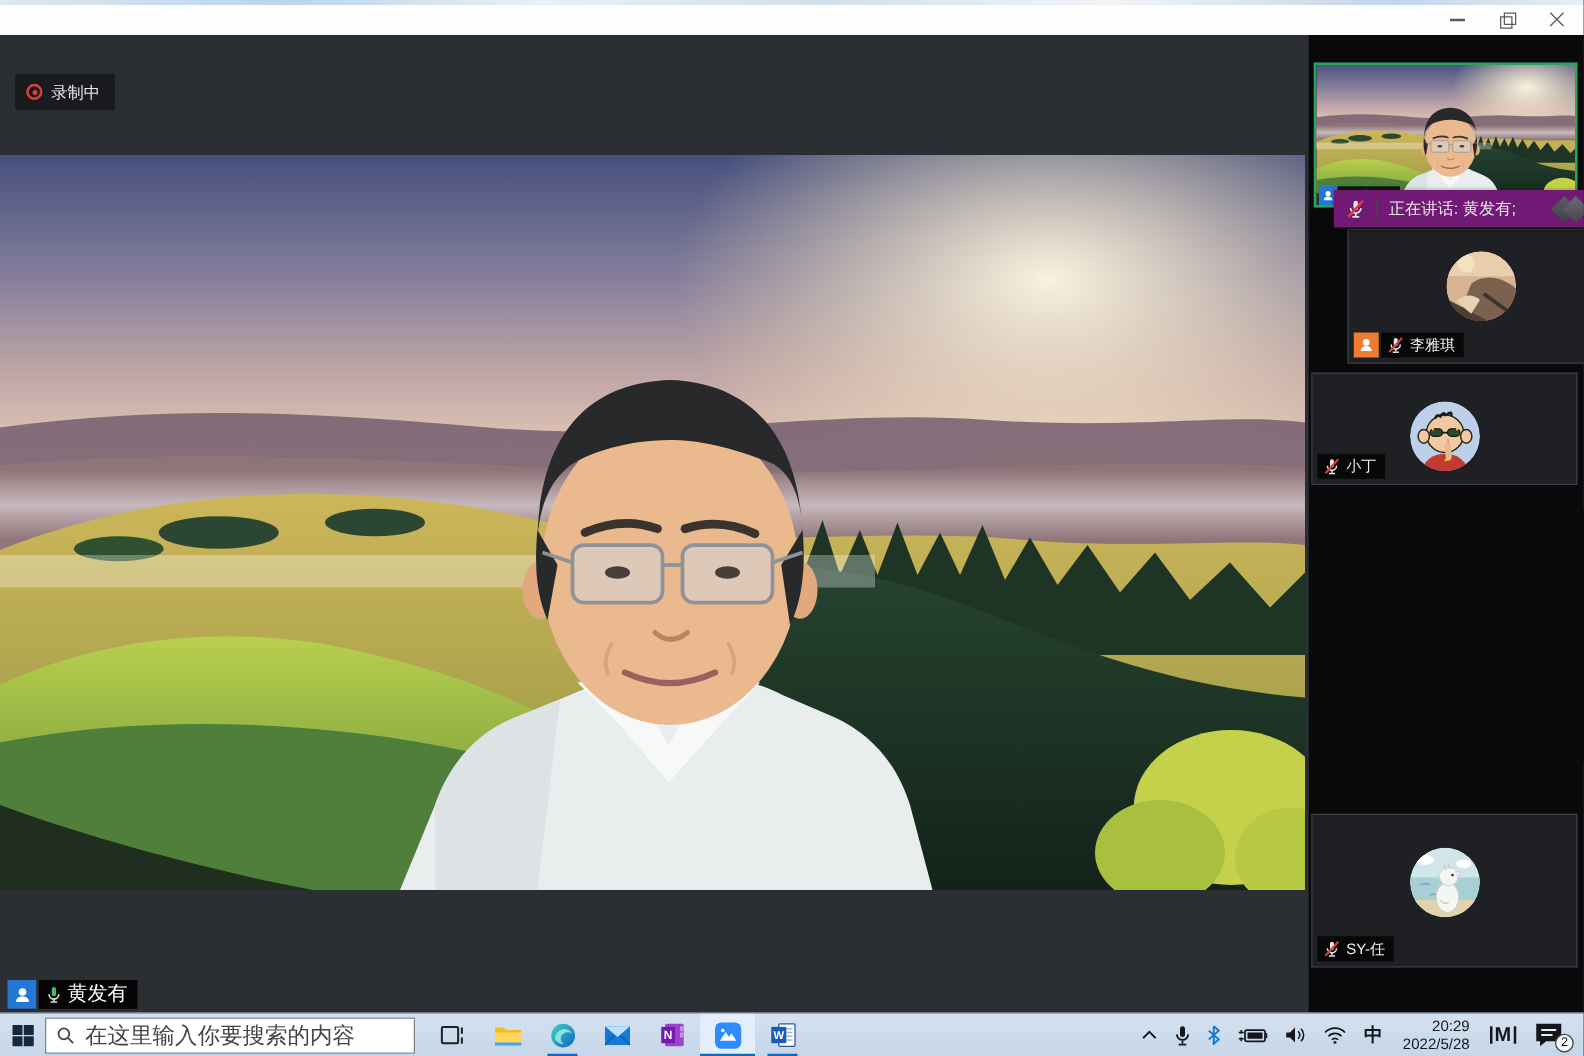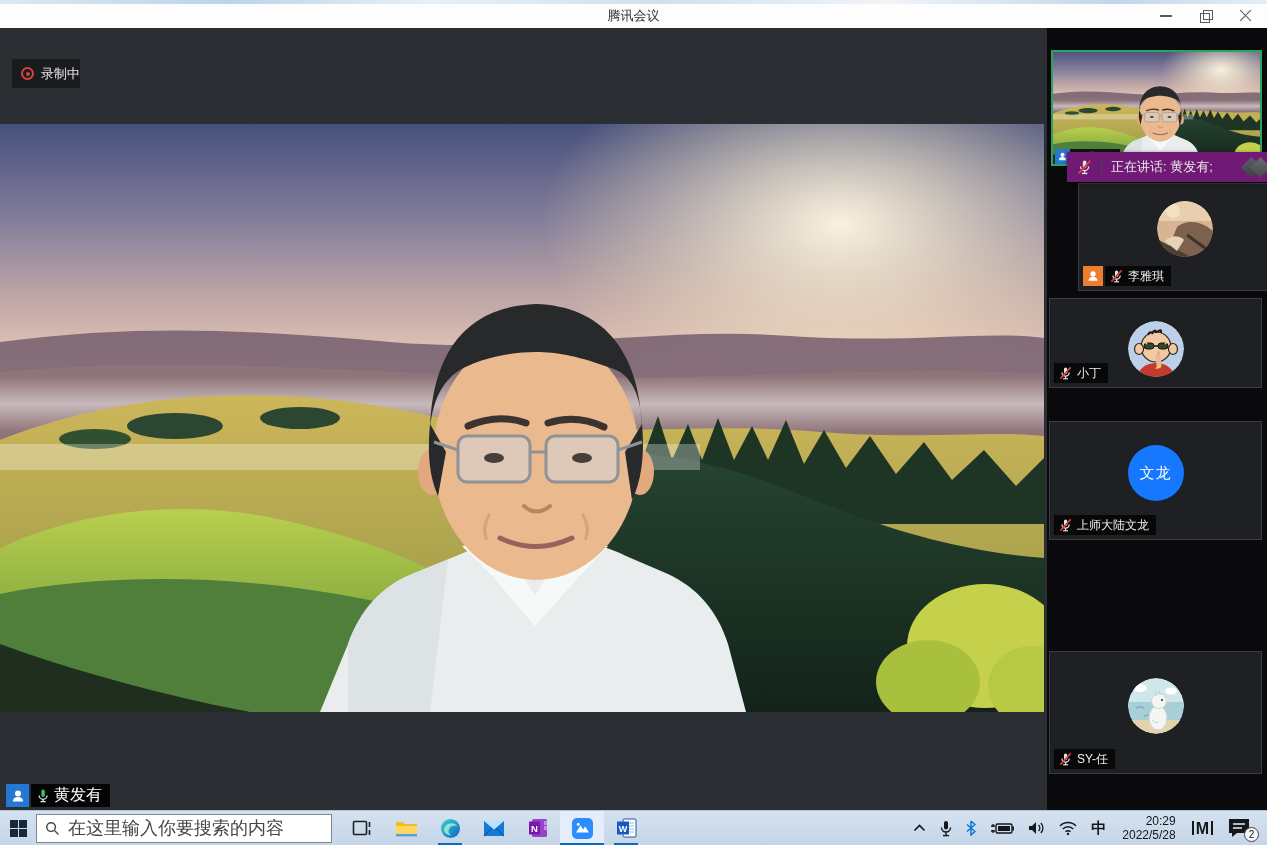--- a/index.html
+++ b/index.html
@@ -18,21 +18,21 @@
   .wc { width:14px; height:14px; position:relative; cursor:pointer; }
   .wc-min::after { content:""; position:absolute; left:1px; right:1px; top:6px; border-top:2px solid #5a5a5a; }
   .wc-restore::before { content:""; position:absolute; left:1px; top:4px; width:8px; height:8px; border:1.5px solid #5a5a5a; background:#fdfdfd; }
   .wc-restore::after { content:""; position:absolute; left:4px; top:1px; width:8px; height:8px; border:1.5px solid #5a5a5a; }
   .wc-close::before, .wc-close::after { content:""; position:absolute; left:-1px; top:6px; width:15px; border-top:1.8px solid #5a5a5a; }
   .wc-close::before { transform:rotate(45deg); } .wc-close::after { transform:rotate(-45deg); }
 
   
   .main-area { left:0; top:28px; width:1047px; height:782px; background:#2b2e33; }
   .record-badge { left:12px; top:31px; height:29px; background:rgba(24,26,29,.92); border-radius:2px;
-    display:flex; align-items:center; gap:7px; padding:0 0 0 9px; color:#e8e8e8; font-size:13px; }
+    display:flex; align-items:center; gap:7px; padding:0 12px 0 9px; color:#e8e8e8; font-size:13px; }
   .rec-dot { width:13px; height:13px; border:2px solid #d9423c; border-radius:50%; position:relative; }
   .rec-dot::after { content:""; position:absolute; left:2.5px; top:2.5px; width:4px; height:4px; background:#d9423c; border-radius:50%; }
 
   .video-main { left:0; top:96px; width:1044px; height:588px; }
 
   .speaker-row { left:6px; top:756px; height:23px; display:flex; align-items:stretch; }
   .member-badge { width:23px; background:#2577d4; display:flex; align-items:center; justify-content:center; }
   .speaker-label { background:rgba(0,0,0,.88); display:flex; align-items:center; gap:3px; padding:0 8px 0 4px;
     color:#fff; font-size:16px; margin-left:2px; }
 
@@ -185,21 +185,20 @@
     <g id="person-glyph">
       <circle cx="8" cy="5.6" r="3" fill="#ffffff"></circle>
       <path d="M2.8,13.5 a5.2,4.6 0 0 1 10.4,0 Z" fill="#ffffff"></path>
     </g>
   </defs>
 </svg>
 
 <div class="abs desktop-edge"></div>
 
 <div class="abs titlebar">
-  <div class="title-text">腾讯会议</div>
   <div class="win-controls">
     <div class="wc wc-min"></div>
     <div class="wc wc-restore"></div>
     <div class="wc wc-close"></div>
   </div>
 </div>
 
 <div class="abs main-area">
   <div class="abs record-badge">
     <span class="rec-dot"></span>
@@ -308,35 +307,20 @@
     <div class="tlabel-row">
       <span class="tlabel">
         <svg width="15" height="15" viewBox="0 0 16 16">
             <use href="#mic-muted"></use>
           </svg>
         <span>小丁</span>
       </span>
     </div>
   </div>
 
-  <div class="tile" style="left:2px; top:393px; width:213px; height:119px;">
-    <div class="avatar-wrap" style="top:23px;">
-      <span class="avatar-blue" style="background:#1677ff;">
-        <span>文龙</span>
-      </span>
-    </div>
-    <div class="tlabel-row">
-      <span class="tlabel">
-        <svg width="15" height="15" viewBox="0 0 16 16">
-            <use href="#mic-muted"></use>
-          </svg>
-        <span>上师大陆文龙</span>
-      </span>
-    </div>
-  </div>
 
 
   <div class="tile" style="left:2px; top:623px; width:213px; height:123px;">
     <div class="avatar-wrap" style="top:26px;">
       <svg class="avatar" viewBox="0 0 56 56">
         <defs>
             <clipPath id="c4">
               <circle cx="28" cy="28" r="28"></circle>
             </clipPath>
           </defs>

